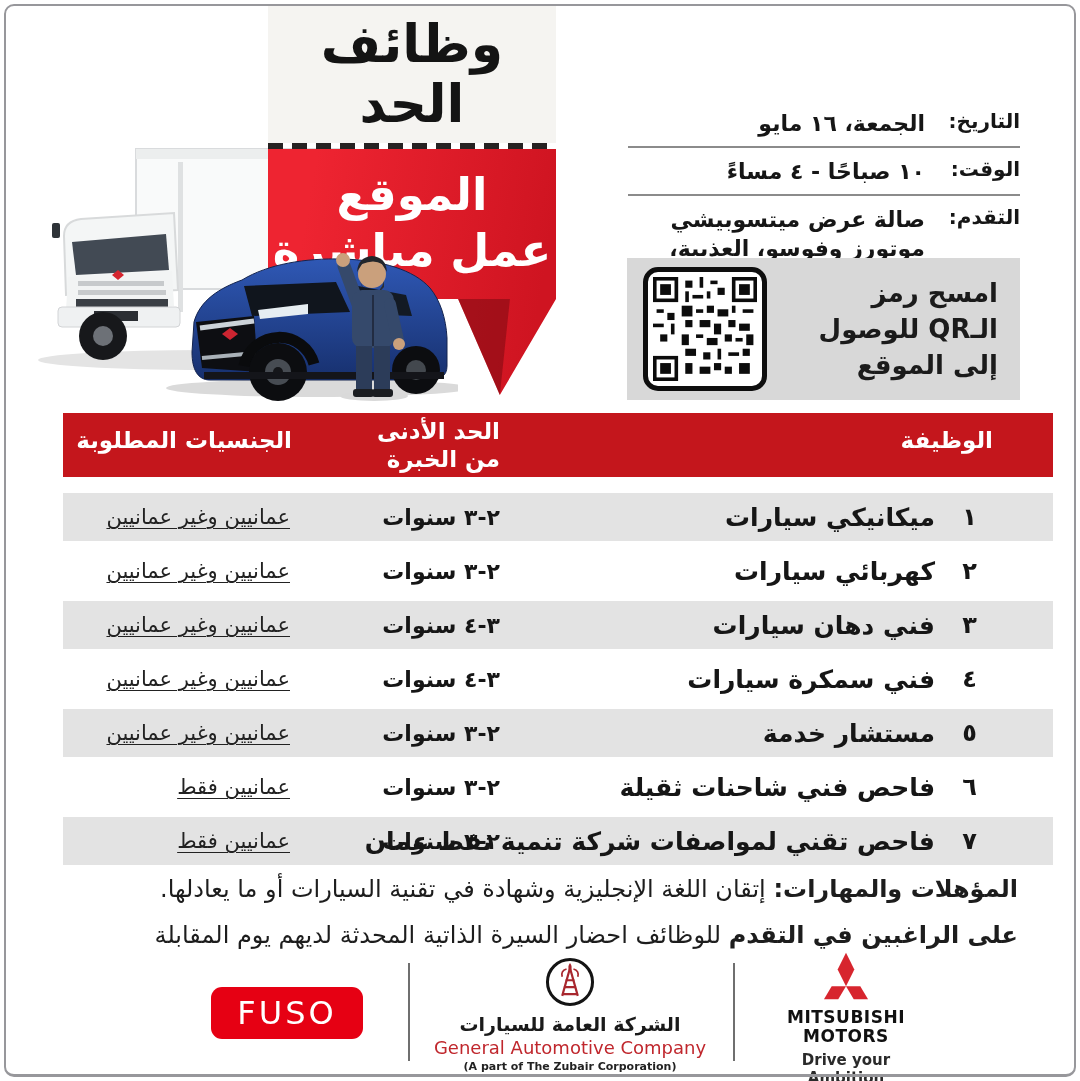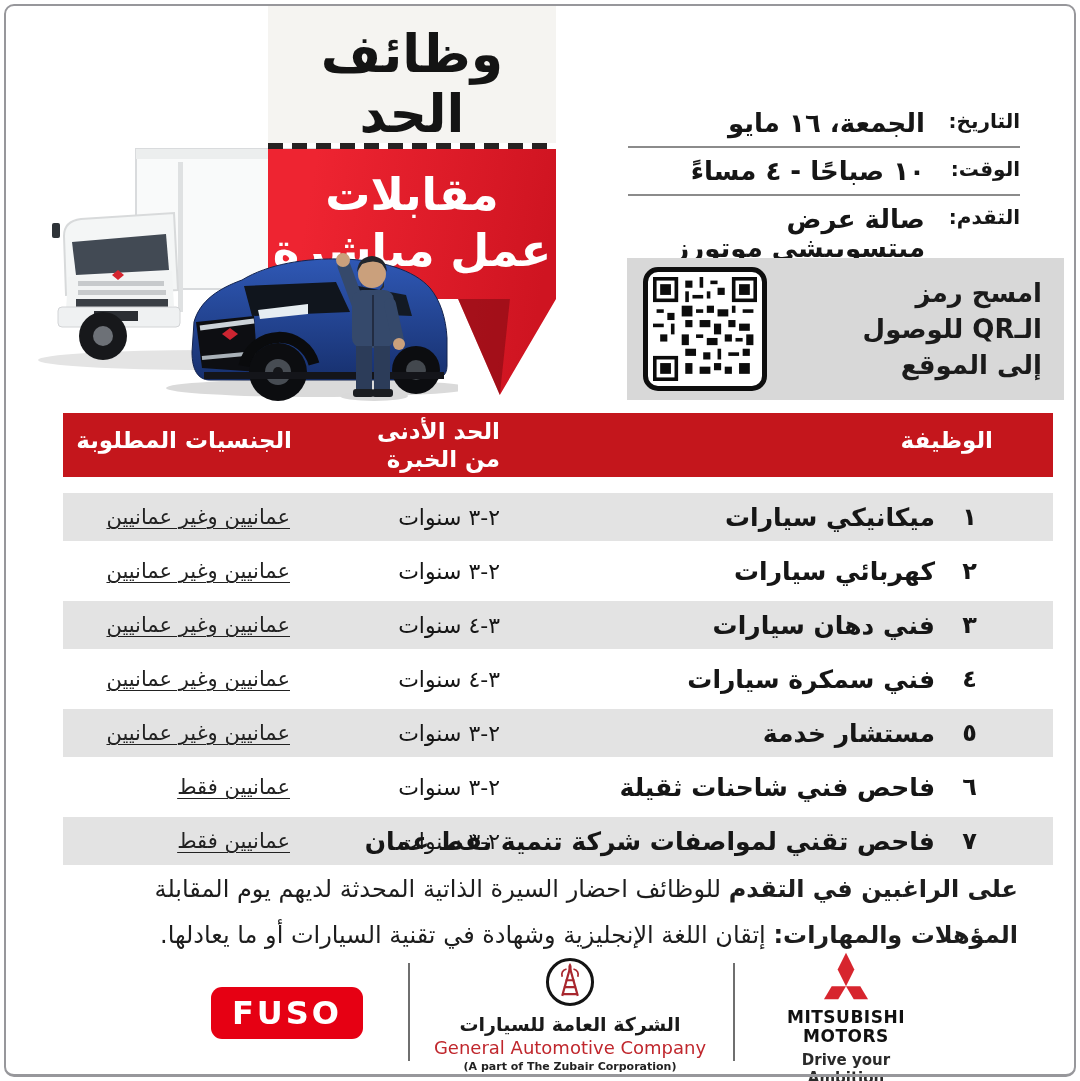--- a/index.html
+++ b/index.html
@@ -6,44 +6,44 @@
   body{width:1080px;height:1081px;position:relative;overflow:hidden;
        font-family:"DejaVu Sans",sans-serif;color:#161616;}
   .poster{position:absolute;inset:0;background:#fff;}
   .frame{position:absolute;inset:4px;border:2px solid #97979b;border-bottom-width:3px;
          border-radius:10px;pointer-events:none;z-index:40;}
   .abs{position:absolute;}
 
   
   .ribbon-white{left:268px;top:6px;width:288px;height:137px;background:#f5f4f1;
      z-index:6;text-align:center;font-weight:bold;font-size:52px;line-height:60px;
-     color:#141414;padding-top:18px;box-sizing:border-box;}
+     color:#141414;padding-top:8px;box-sizing:border-box;}
   .ribbon-dash{left:268px;top:143px;width:288px;height:6px;z-index:7;
      background:repeating-linear-gradient(90deg,#262222 0 15px,rgba(0,0,0,0) 15px 24px);}
   .ribbon-red{left:268px;top:149px;width:288px;height:246px;z-index:6;
      background:linear-gradient(100deg,#ee2431 15%,#cf1421 90%);
      clip-path:polygon(0 0,100% 0,100% 61%,80.5% 100%,66% 61%,0 61%);
      color:#fff;text-align:center;font-weight:bold;font-size:45px;line-height:56px;
      padding-top:18px;box-sizing:border-box;}
   .ribbon-fold{left:268px;top:149px;width:288px;height:246px;z-index:7;
      clip-path:polygon(66% 61%,80.5% 100%,84% 61%);background:rgba(104,6,13,.45);}
 
   
   .veh{left:6px;top:104px;width:452px;height:300px;}
   .veh-back{z-index:2;} .veh-front{z-index:9;}
 
   
   .info{left:628px;top:100px;width:392px;direction:rtl;z-index:5;}
   .info-row{display:flex;align-items:flex-start;padding:9px 0 8px;}
   .info-row.sep{border-bottom:2px solid #8b8b8b;}
   .info-label{width:95px;flex:0 0 95px;font-weight:bold;font-size:20px;}
-  .info-value{flex:1;font-weight:bold;font-size:26px;line-height:29px;text-align:right;}
-
-  
-  .qr-panel{left:627px;top:258px;width:437px;height:142px;background:#d8d8d8;
+  .info-value{flex:1;font-weight:bold;font-size:22px;line-height:29px;text-align:right;}
+
+  
+  .qr-panel{left:627px;top:258px;width:393px;height:142px;background:#d8d8d8;
      z-index:5;display:flex;direction:rtl;align-items:center;}
   .qr-text{flex:1;text-align:right;padding-right:22px;font-weight:bold;
      font-size:26px;line-height:36px;color:#1b1b1b;}
   .qr-box{width:104px;height:104px;background:#fff;border:5px solid #0e0e0e;
      border-radius:15px;margin:0 10px 0 16px;flex:0 0 auto;padding:5px;}
   .qr-box svg{width:100%;height:100%;display:block;}
 
   
   .jobs{left:63px;top:413px;width:990px;z-index:5;}
   .thead{position:relative;height:64px;background:#c4161c;color:#fff;font-weight:bold;
@@ -53,36 +53,36 @@
   .h-exp1{right:553px;top:5px;} .h-exp2{right:553px;top:33px;}
   .h-nat{right:761px;top:14px;}
   .rows{margin-top:13px;}
   .row{position:relative;height:54px;}
   .row:nth-child(odd)::before{content:"";position:absolute;left:0;right:0;top:3px;bottom:3px;
      background:#e3e3e3;}
   .row span{position:absolute;top:50%;transform:translateY(-50%);white-space:nowrap;
      direction:rtl;}
   .c-num{right:76px;font-weight:bold;font-size:24px;}
   .c-job{right:118px;font-weight:bold;font-size:25px;}
-  .c-exp{right:553px;font-weight:normal;font-size:22px;}
+  .c-exp{right:553px;font-weight:bold;font-size:22px;}
   .c-nat{right:763px;font-size:21px;text-decoration:underline;text-underline-offset:4px;
      text-decoration-thickness:1px;color:#222;}
 
   
   .notes{left:63px;top:874px;width:955px;direction:rtl;text-align:right;z-index:5;}
   .note-line{font-size:24px;line-height:30px;margin-bottom:16px;color:#1d1d1d;}
   .note-line b{font-weight:bold;}
 
   
   .divider{width:2px;background:#6f6f6f;z-index:5;}
   .div1{left:408px;top:963px;height:98px;}
   .div2{left:733px;top:963px;height:98px;}
   .fuso{left:211px;top:987px;width:152px;height:52px;background:#e60013;border-radius:11px;
      display:flex;align-items:center;justify-content:center;z-index:5;}
-  .fuso span{color:#fff;font-weight:bold;font-size:32px;letter-spacing:3px;}
+  .fuso span{color:#fff;font-weight:normal;font-size:32px;letter-spacing:3px;}
   .gac{left:425px;top:956px;width:290px;text-align:center;z-index:5;}
   .gac-emblem{width:52px;height:52px;margin:0 auto;}
   .gac-ar{font-size:19px;font-weight:bold;color:#1a1a1a;letter-spacing:1px;margin-top:1px;}
   .gac-en{font-size:18px;color:#c0272d;margin-top:2px;}
   .gac-sub{font-size:11px;font-weight:bold;color:#222;margin-top:2px;}
   .mmc{left:762px;top:948px;width:168px;text-align:center;z-index:5;}
   .mmc svg{width:62px;height:56px;}
   .mmc-name{font-size:17px;font-weight:bold;letter-spacing:.5px;line-height:19px;color:#111;}
   .mmc-tag{font-size:15px;font-weight:bold;color:#2a2a2a;margin-top:5px;}
 </style>
@@ -114,21 +114,21 @@
     <circle cx="268" cy="232" r="22" fill="#17181b"></circle>
       <circle cx="268" cy="232" r="9" fill="#6d7177"></circle>
   </svg>
 
   <div class="abs ribbon-white">
     <div>وظائف</div>
     <div>الحد</div>
   </div>
   <div class="abs ribbon-dash"></div>
   <div class="abs ribbon-red">
-    <div>مقابلات</div>
+    <div>الموقع</div>
     <div>عمل مباشرة</div>
   </div>
   <div class="abs ribbon-fold"></div>
 
   <svg class="abs veh veh-front" viewBox="0 0 452 300">
     <defs>
       <linearGradient id="suvg" x1="0" y1="0" x2="0" y2="1">
         <stop offset="0" stop-color="#2f58b5"></stop>
           <stop offset="1" stop-color="#17306e"></stop>
       </linearGradient>
@@ -292,22 +292,22 @@
       <div class="row">
         <span class="c-num">٧</span>
         <span class="c-job">فاحص تقني لمواصفات شركة تنمية نفط عمان</span>
         <span class="c-exp">٢-٣ سنوات</span>
         <span class="c-nat">عمانيين فقط</span>
       </div>
     </div>
   </div>
 
   <div class="abs notes">
+    <div class="note-line"><b>المؤهلات والمهارات:</b><span> إتقان اللغة الإنجليزية وشهادة في تقنية السيارات أو ما يعادلها.</span></div>
     <div class="note-line"><b>على الراغبين في التقدم</b><span> للوظائف احضار السيرة الذاتية المحدثة لديهم يوم المقابلة</span></div>
-    <div class="note-line"><b>المؤهلات والمهارات:</b><span> إتقان اللغة الإنجليزية وشهادة في تقنية السيارات أو ما يعادلها.</span></div>
   </div>
 
   <div class="abs divider div1"></div>
   <div class="abs divider div2"></div>
 
   <div class="abs fuso">
     <span>FUSO</span>
   </div>
 
   <div class="abs gac">

